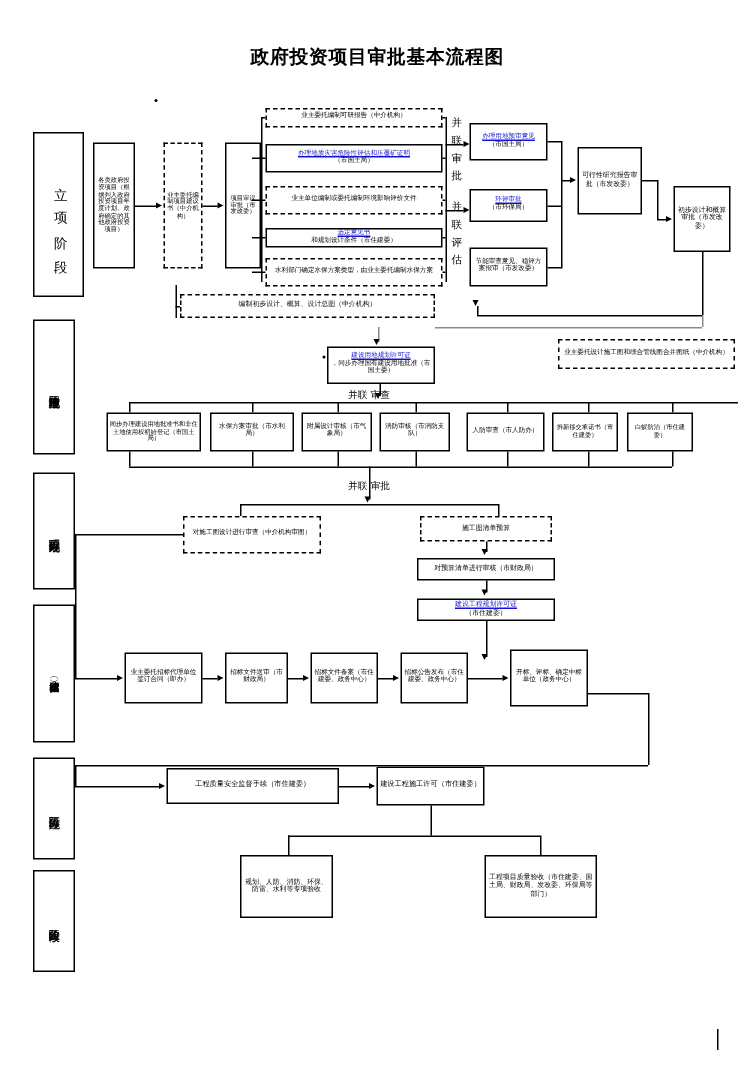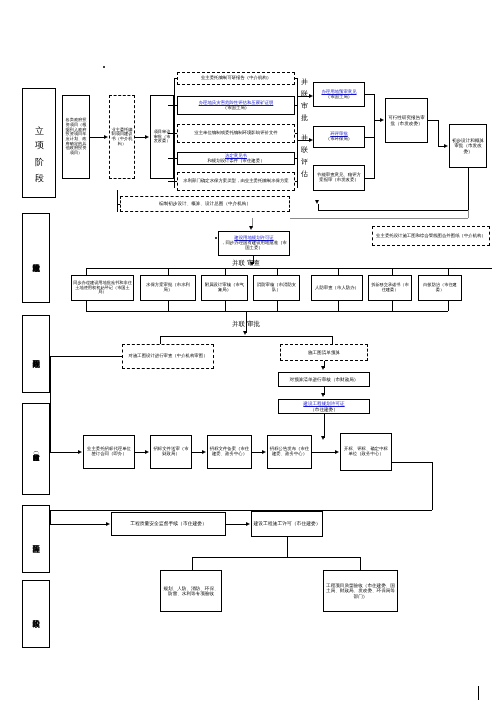--- a/index.html
+++ b/index.html
@@ -36,20 +36,21 @@
 
   .lbl{position:absolute;font-size:6.5px;white-space:nowrap;}
   .vlbl{position:absolute;font-size:7px;writing-mode:vertical-rl;text-orientation:upright;
         letter-spacing:2px;line-height:1;}
 </style>
 </head>
 <body>
 
 <div id="canvas">
 
+  <div class="title">政府投资项目审批基本流程图</div>
   <div class="dot" style="left:103px;top:66px;"></div>
   <div class="dot" style="left:215px;top:237px;"></div>
   <div class="dot" style="left:398px;top:135px;"></div>
   <div class="dot" style="left:290px;top:375px;"></div>
 
   <div class="stage" style="left:22px;top:88px;width:34px;height:110px;">
     <div class="vt">立 项 阶 段</div>
   </div>
   <div class="stage small" style="left:22px;top:213px;width:28px;height:90px;">
     <div class="vt">建设用地审批阶段</div>

